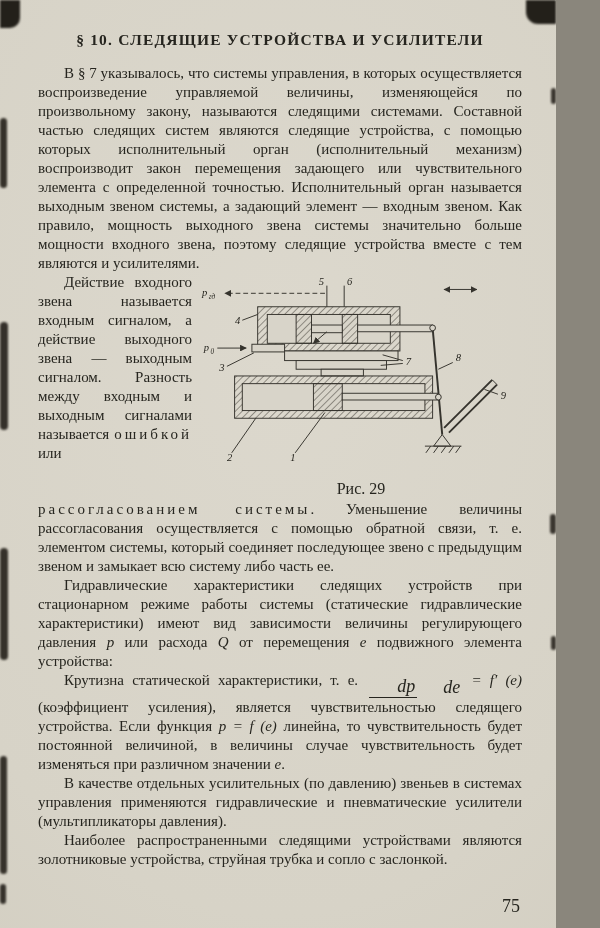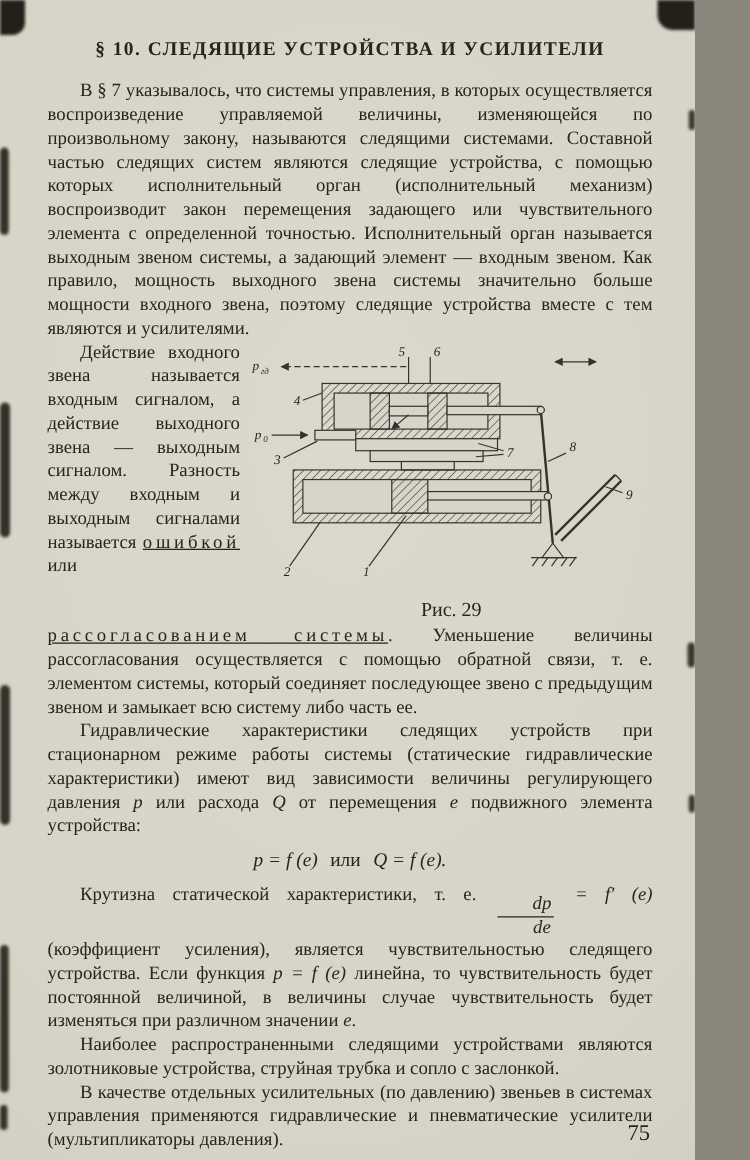--- a/index.html
+++ b/index.html
@@ -13,32 +13,32 @@
     font-family:"Liberation Serif","DejaVu Serif",serif;
     font-size:15px;line-height:19px;
     overflow:hidden;
   }
   .heading{
     font-size:15.5px;line-height:20px;font-weight:bold;
     text-align:center;letter-spacing:1.2px;
     margin:6px 0 14px 0;
   }
   p{margin:0;text-align:justify;text-indent:26px;}
-  .emph{letter-spacing:3px;text-decoration:underline;}
+  .emph{letter-spacing:3px;}
   .var{font-style:italic;}
   .fig{float:right;width:322px;margin:3px 0 2px 8px;}
   .fig figure{margin:0;}
   .fig svg{display:block;width:322px;height:auto;}
   figcaption{text-align:center;font-size:16px;margin-top:5px;text-indent:0;}
   .clear{clear:both;}
   .formula{text-align:center;text-indent:0;margin:8px 0 9px 0;font-size:15.5px;}
   .formula .sep{padding:0 10px;font-style:normal;}
   .frac{
-    display:inline-flex;flex-direction:column;vertical-align:-7px;
-    line-height:1.05;font-style:italic;text-align:center;font-size:15px;margin:0 3px;
+    display:inline-flex;vertical-align:-7px;
+    line-height:1.05;font-style:italic;text-align:center;font-size:18px;margin:0 3px;
   }
   .frac .num{border-bottom:1px solid #26251f;padding:0 2px 1px 2px;}
   .frac .den{padding-top:1px;}
   .pagenum{position:absolute;right:36px;bottom:12px;font-size:18px;}
   
   .art{position:absolute;background:#23201a;filter:blur(1.2px);}
   .art-tl{left:0;top:0;width:20px;height:28px;border-radius:0 0 10px 0;}
   .art-tr{right:0;top:0;width:30px;height:24px;border-radius:0 0 0 12px;}
   .art-l1{left:0;top:118px;width:7px;height:70px;border-radius:4px;background:#35312a;}
   .art-l2{left:0;top:322px;width:8px;height:108px;border-radius:4px;background:#34302a;}
@@ -193,28 +193,27 @@
         </svg>
         <figcaption>Рис. 29</figcaption>
       </figure>
     </div>
 
     <p><span>Действие входного звена называется входным сигналом, а действие выходного звена — выходным сигналом. Разность между входным и выходным сигналами называется </span><span class="emph">ошибкой</span><span> или </span><span class="emph">рассогласованием системы</span><span>. Уменьшение величины рассогласования осуществляется с помощью обратной связи, т. е. элементом системы, который соединяет последующее звено с предыдущим звеном и замыкает всю систему либо часть ее.</span></p>
   </div>
 
   <p class="clear"><span>Гидравлические характеристики следящих устройств при стационарном режиме работы системы (статические гидравлические характеристики) имеют вид зависимости величины регулирующего давления </span><span class="var">p</span><span> или расхода </span><span class="var">Q</span><span> от перемещения </span><span class="var">e</span><span> подвижного элемента устройства:</span></p>
 
-  <p class="formula"><span class="var">p = f (e)</span><span class="sep">или</span><span class="var">Q = f (e).</span></p>
 
   <p><span>Крутизна статической характеристики, т. е.</span>
     <span class="frac">
         <span class="num">dp</span>
         <span class="den">de</span>
       </span>
     <span class="var">= f′ (e)</span>
     <span>(коэффициент усиления), является чувствительностью следящего устройства. Если функция </span><span class="var">p = f (e)</span><span> линейна, то чувствительность будет постоянной величиной, в величины случае чувствительность будет изменяться при различном значении </span><span class="var">e</span><span>.</span></p>
 
+  <p>В качестве отдельных усилительных (по давлению) звеньев в системах управления применяются гидравлические и пневматические усилители (мультипликаторы давления).</p>
+
   <p>Наиболее распространенными следящими устройствами являются золотниковые устройства, струйная трубка и сопло с заслонкой.</p>
-
-  <p>В качестве отдельных усилительных (по давлению) звеньев в системах управления применяются гидравлические и пневматические усилители (мультипликаторы давления).</p>
 
   <div class="pagenum">75</div>
 </div>
 
 </body></html>

